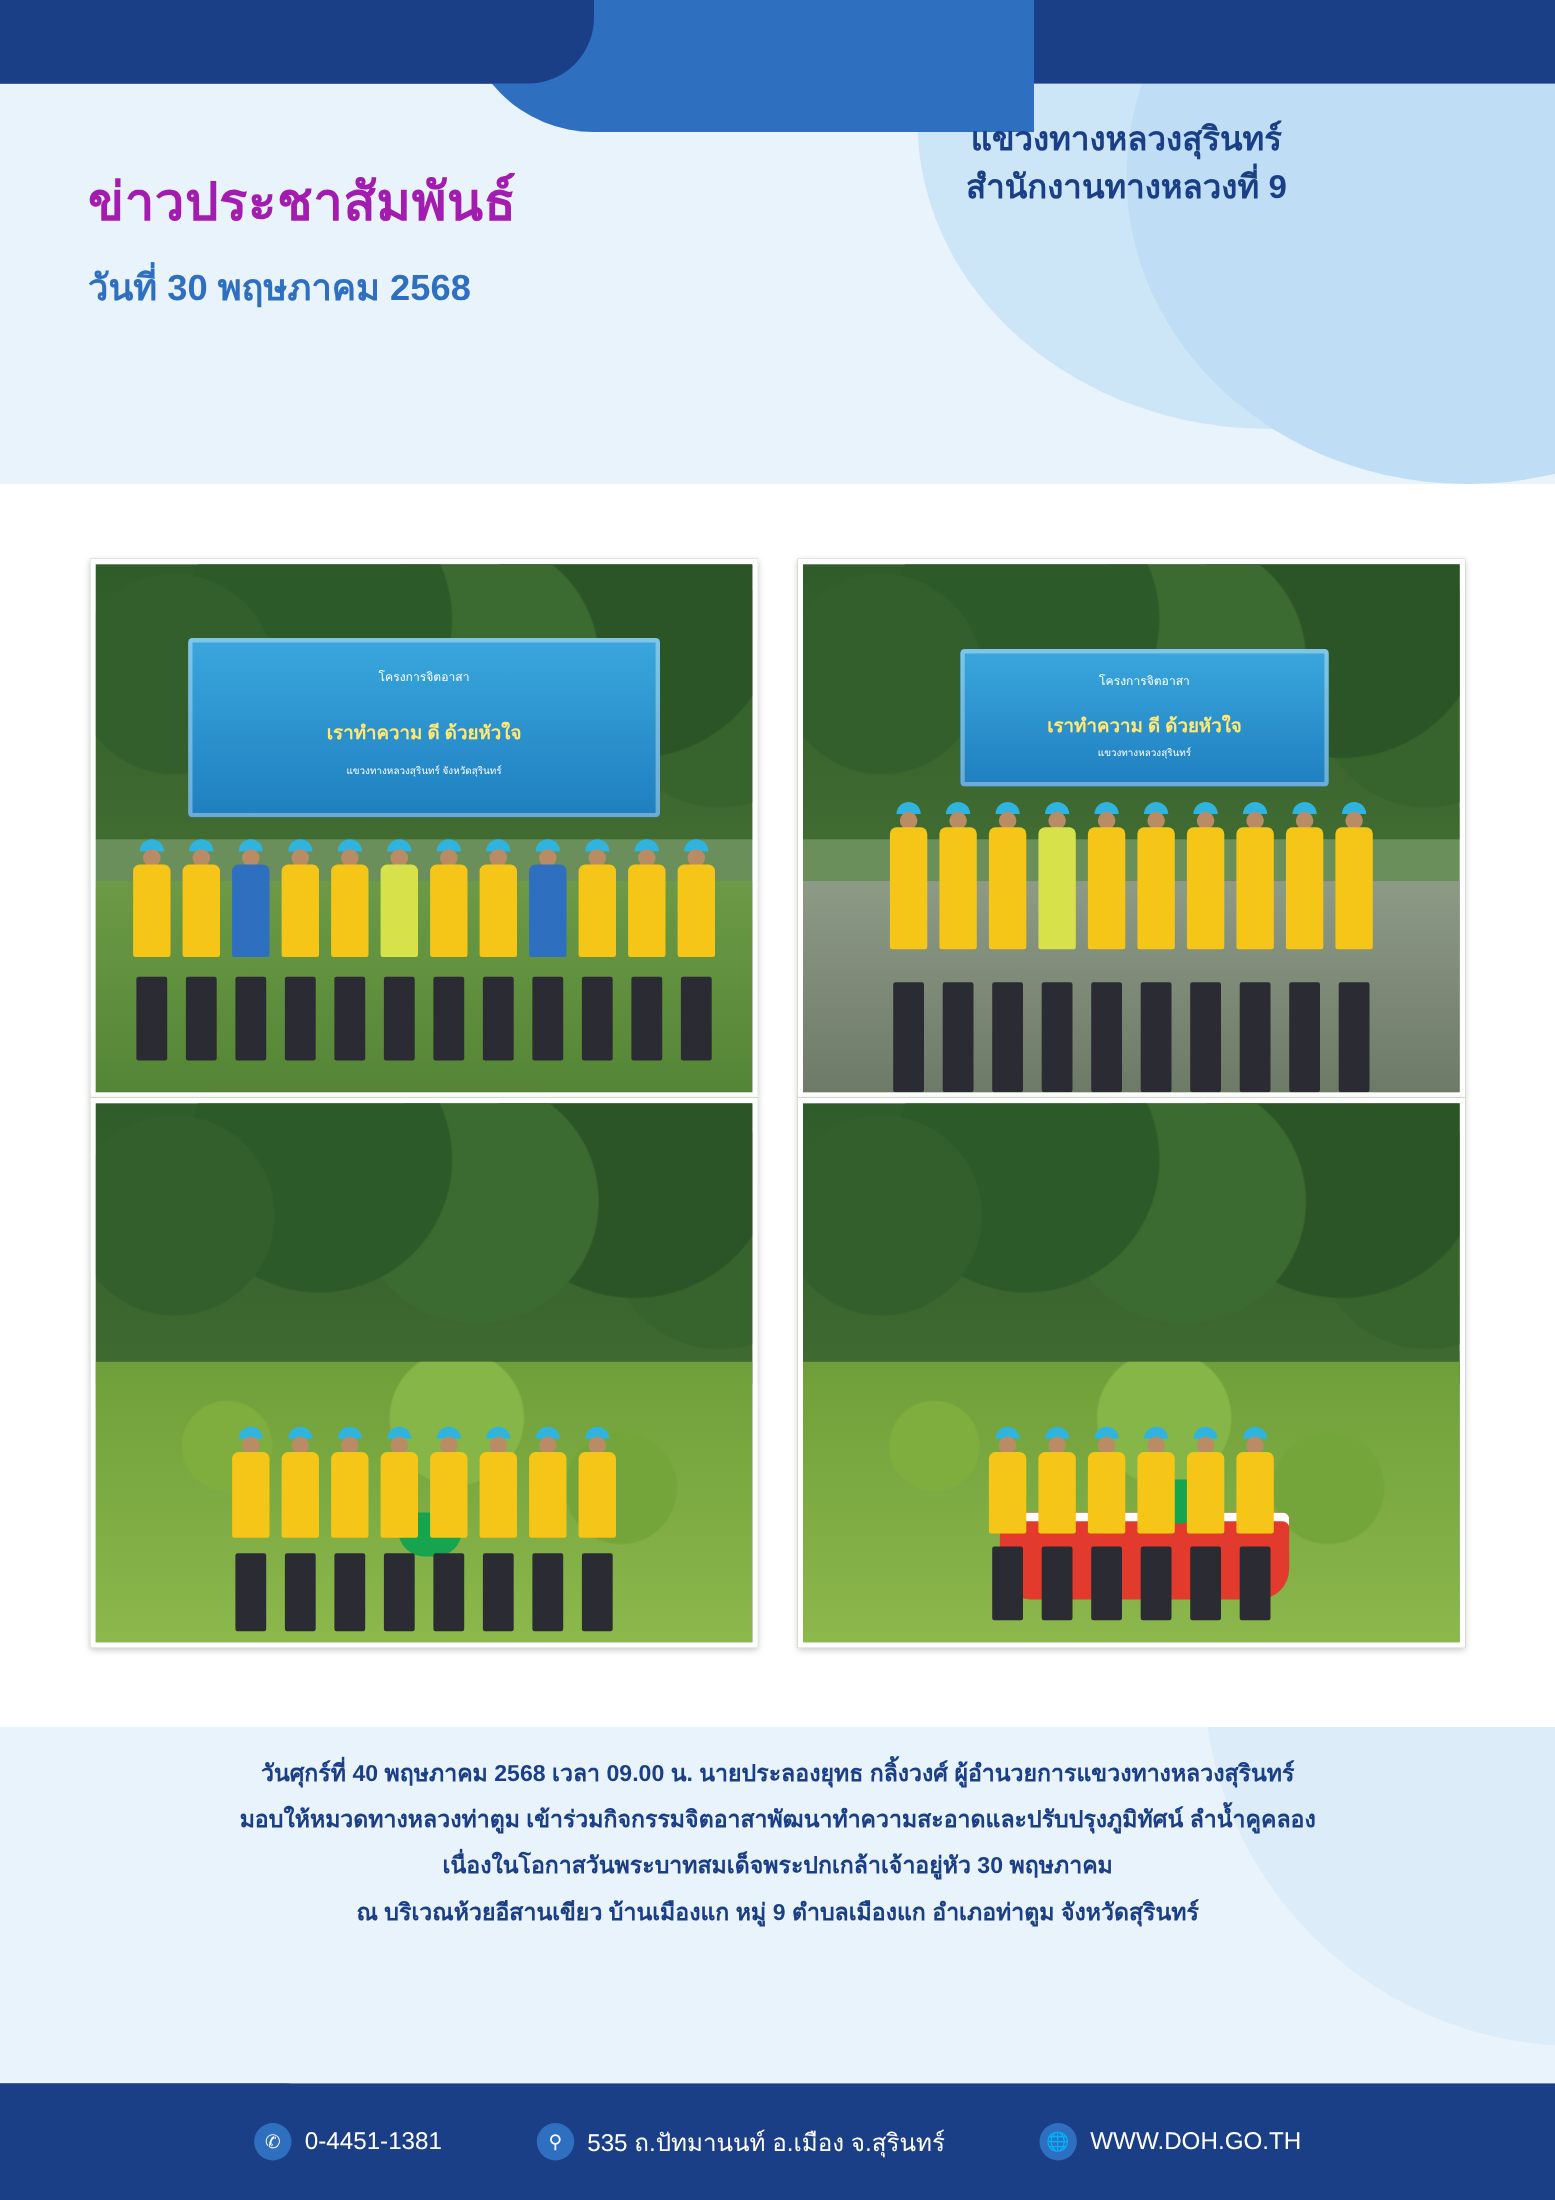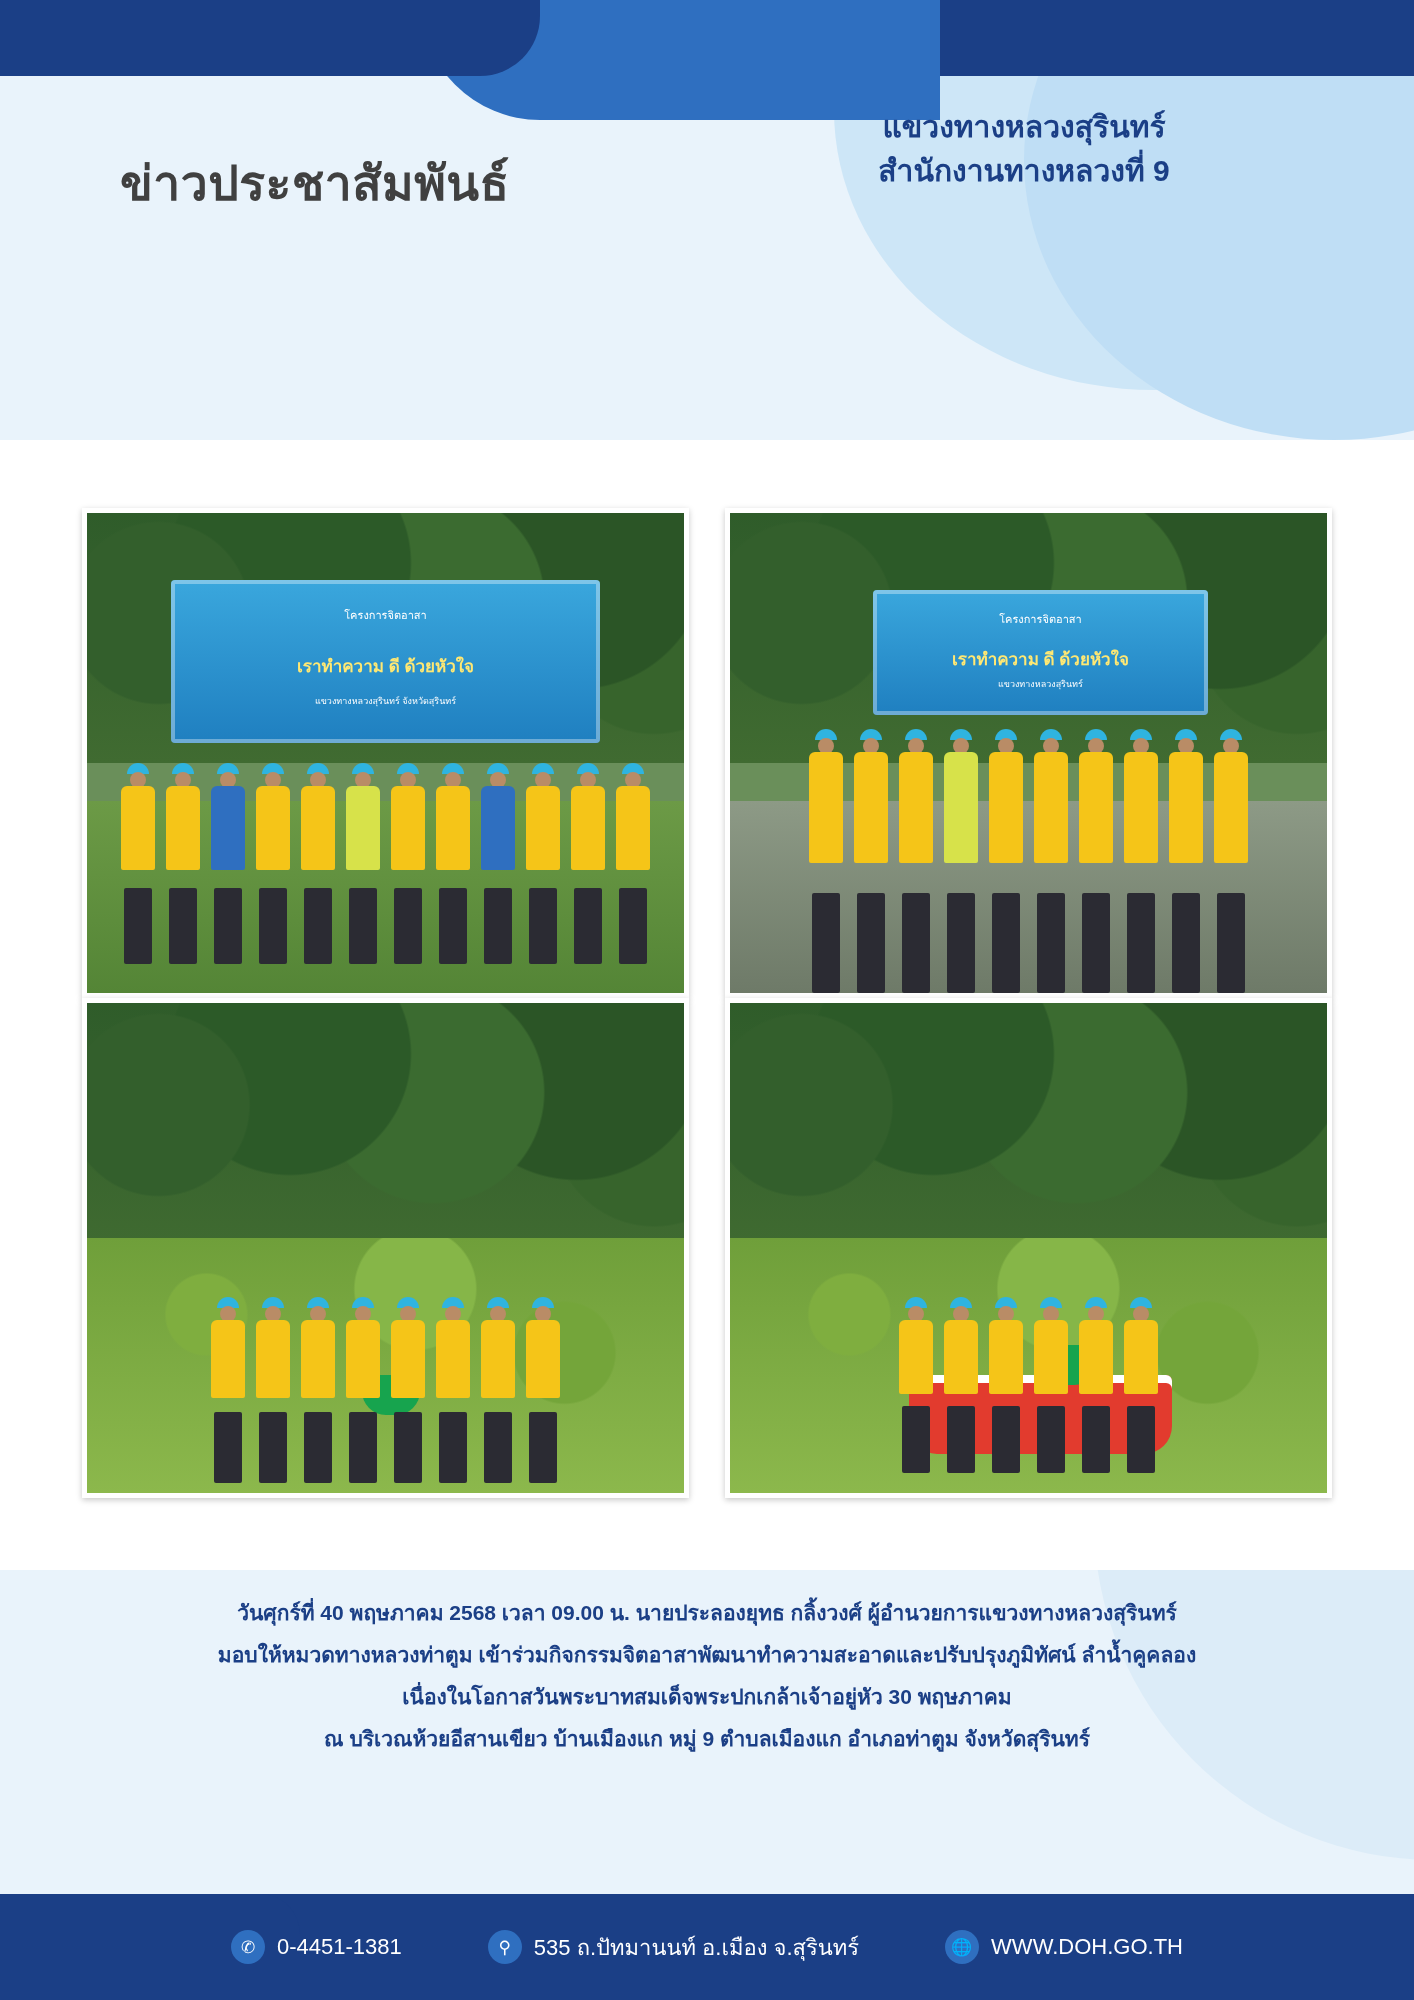--- a/index.html
+++ b/index.html
@@ -88,23 +88,22 @@
     width: 1414px; height: 250px;
   }
   .title-block {
     position: absolute;
     left: 80px; top: 50px;
     width: 540px;
   }
   .main-title {
     font-size: 48px;
     font-weight: bold;
-    color: #404040;
+    color: #a21caf;
     letter-spacing: 0.5px;
-    margin-left: 40px;
   }
   .sub-title {
     margin-top: 14px;
     font-size: 33px;
     font-weight: bold;
     color: #2f6fc0;
   }
   .org-block {
     position: absolute;
     right: 80px; top: 10px;
@@ -302,20 +301,21 @@
   <div class="right-soft-arc"></div>
   <div class="white-sheet-top"></div>
   <div class="white-sheet"></div>
   <div class="top-dark-band"></div>
   <div class="top-mid-curve"></div>
   <div class="top-dark-curve"></div>
 
   <div class="header">
     <div class="title-block">
       <div class="main-title">ข่าวประชาสัมพันธ์</div>
+      <div class="sub-title">วันที่ 30 พฤษภาคม 2568</div>
     </div>
     <div class="org-block">
       <div>แขวงทางหลวงสุรินทร์</div>
       <div>สำนักงานทางหลวงที่ 9</div>
     </div>
   </div>
 
 
   <div class="photos">
     <div class="photo-row">

